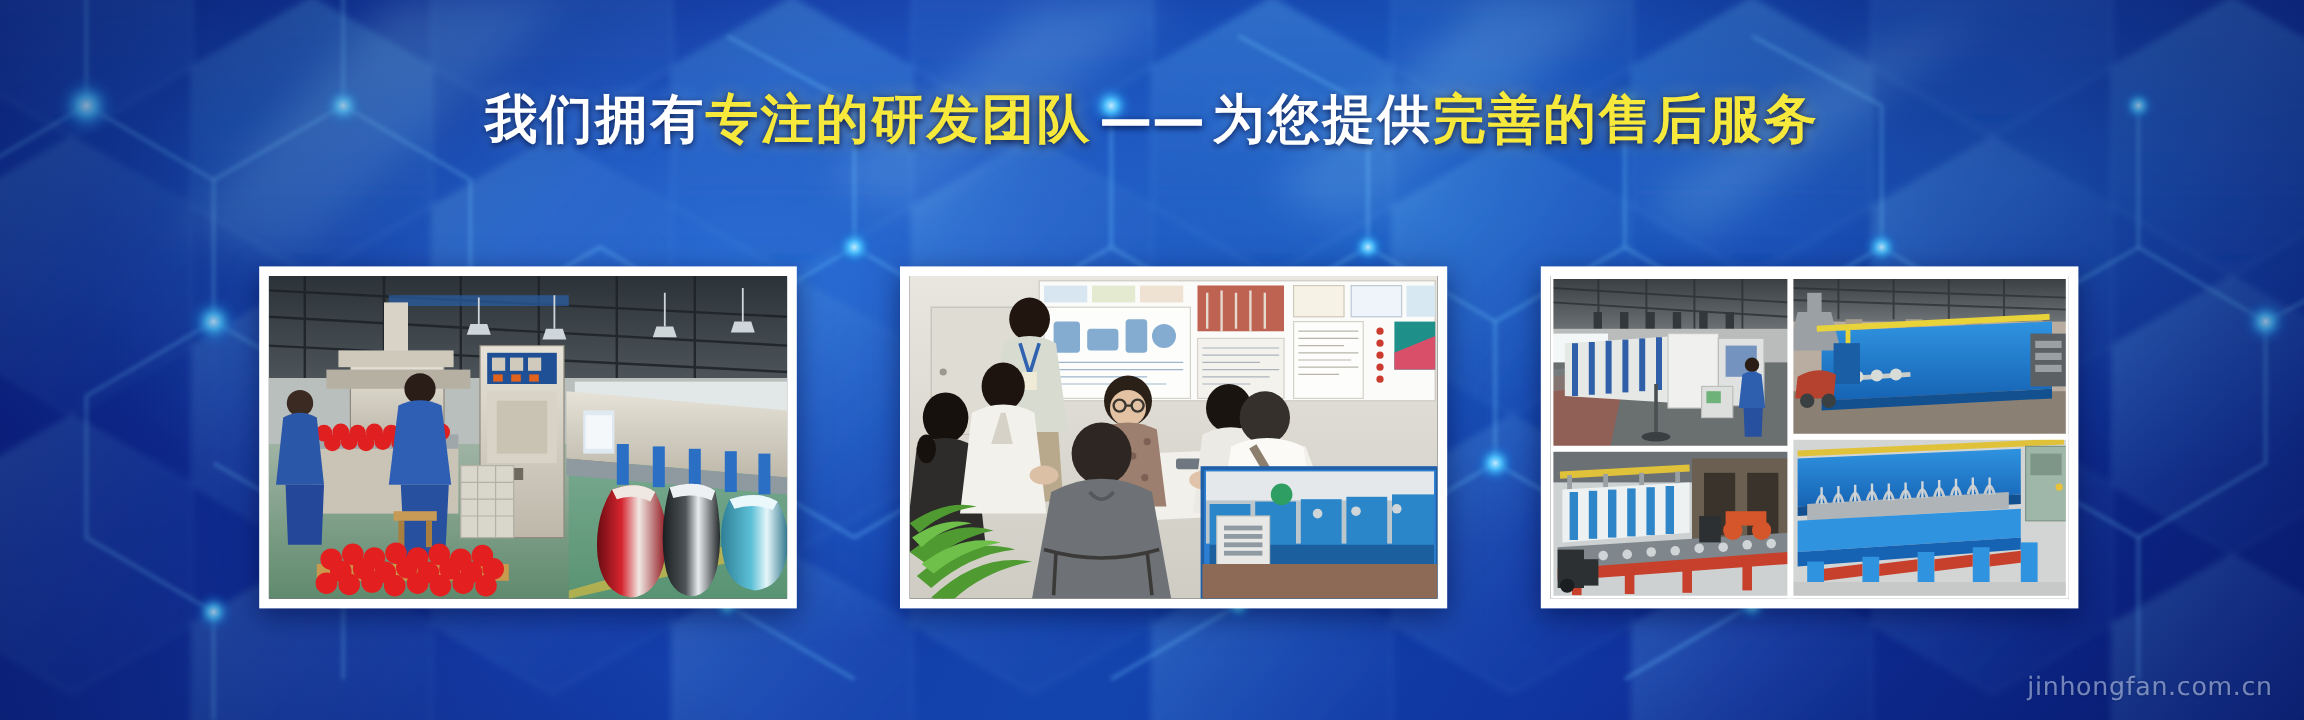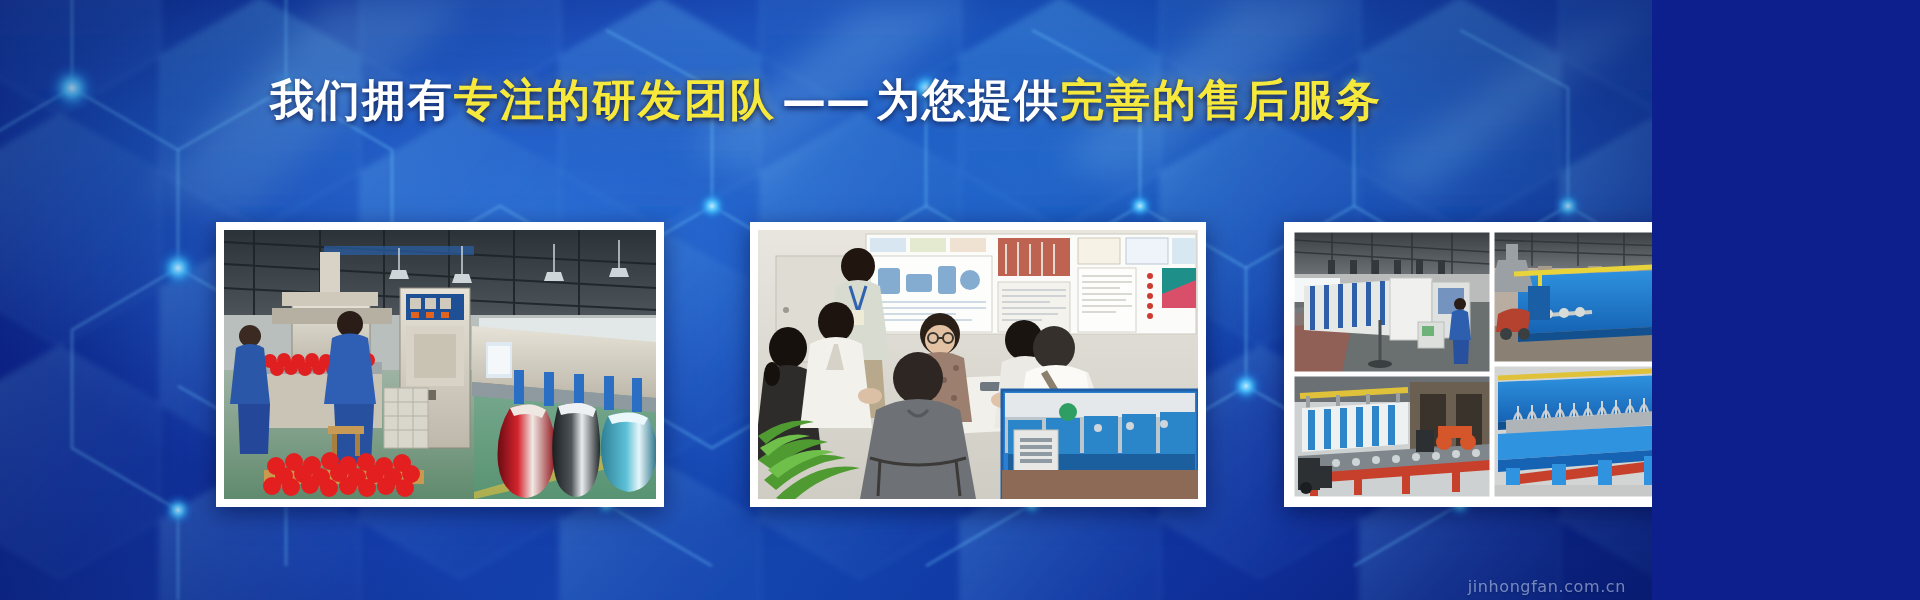--- a/index.html
+++ b/index.html
@@ -3,21 +3,21 @@
 <meta charset="utf-8">
 <style>
   * { margin:0; padding:0; box-sizing:border-box; }
   html, body {
     width:1920px; height:600px; overflow:hidden;
     background:#0c1f8c;
     font-family:"Liberation Sans","DejaVu Sans",sans-serif;
   }
 
   #banner {
-    position:relative; width:1652px; height:600px; overflow:hidden;
+    position:relative; width:1920px; height:600px; overflow:hidden;
     background:#102a9c;
   }
 
   
   .bg-base {
     position:absolute; inset:0;
     background:
       radial-gradient(ellipse 900px 500px at 33% 38%, #2a6fd6 0%, rgba(28,70,190,0) 62%),
       radial-gradient(ellipse 760px 460px at 62% 30%, #2064c8 0%, rgba(22,58,170,0) 60%),
       radial-gradient(ellipse 700px 420px at 88% 25%, #1c55b8 0%, rgba(18,48,150,0) 62%),
@@ -61,22 +61,22 @@
     box-shadow:0 6px 22px rgba(2,10,60,0.55);
   }
   .panel .inner { position:relative; width:100%; height:100%; overflow:hidden; background:#555; }
   .panel.p1 { left:216px;  width:448px; height:285px; }
   .panel.p2 { left:750px;  width:456px; height:285px; }
   .panel.p3 { left:1284px; width:448px; height:285px; }
   .panel .inner > svg { display:block; width:100%; height:100%; }
 
   
   .watermark {
-    position:absolute; right:26px; bottom:4px; z-index:30;
-    font-size:16px; letter-spacing:0.6px;
+    position:absolute; right:26px; bottom:16px; z-index:30;
+    font-size:21px; letter-spacing:0.6px;
     color:rgba(215,228,255,0.52);
     font-family:"DejaVu Sans","Liberation Sans",sans-serif;
     text-shadow:0 1px 2px rgba(0,0,0,0.18);
   }
 </style>
 </head>
 <body>
 
 <div id="banner">
 

